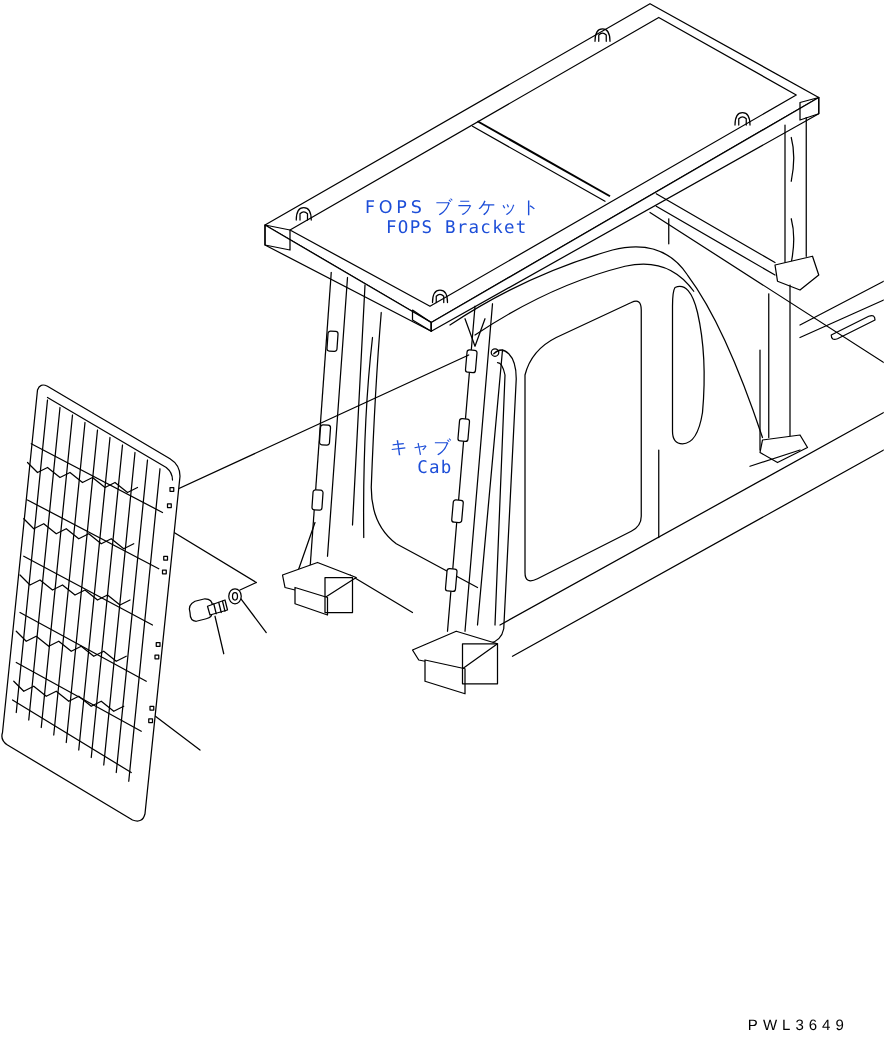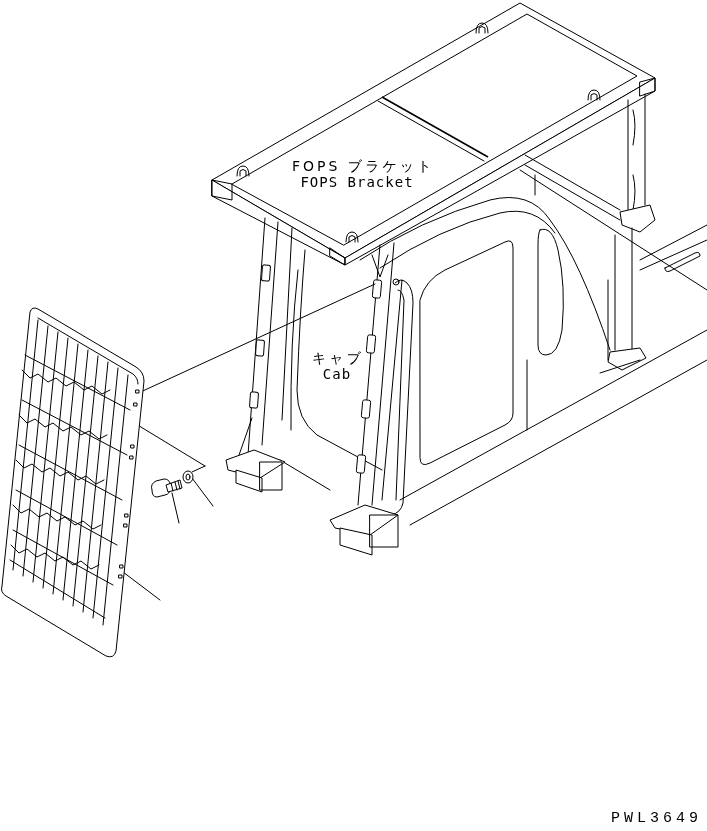--- a/index.html
+++ b/index.html
@@ -2,23 +2,23 @@
 <html><head>
 <meta charset="utf-8">
 <style>
   html, body { margin: 0; padding: 0; background: #ffffff; }
   body { width: 707px; height: 831px; position: relative; overflow: hidden; font-family: "DejaVu Sans Mono", monospace; }
   #drawing { position: absolute; left: 0; top: 0; width: 707px; height: 831px; }
   #drawing * { vector-effect: non-scaling-stroke; }
   .ln { fill: none; stroke: #000; stroke-width: 1; stroke-linejoin: round; stroke-linecap: round; }
   .lnb { fill: none; stroke: #000; stroke-width: 1.6; }
   .fillw { fill: #fff; stroke: #000; stroke-width: 1; stroke-linejoin: round; }
-  .label { position: absolute; color: #000000; font-family: "DejaVu Sans Mono", monospace; font-size: 14px; line-height: 16px; text-align: center; letter-spacing: 1px; white-space: nowrap; }
+  .label { position: absolute; color: #1d4ed8; font-family: "DejaVu Sans Mono", monospace; font-size: 14px; line-height: 16px; text-align: right; letter-spacing: 1px; white-space: nowrap; }
   .label-jp { font-family: "DejaVu Sans", sans-serif; font-size: 14px; letter-spacing: 3px; }
-  .fig-id { position: absolute; right: 5px; bottom: 4px; font-family: Liberation Mono, monospace; font-size: 15px; letter-spacing: 4px; color: #000; }
+  .fig-id { position: absolute; right: 28px; bottom: 4px; font-family: Liberation Sans, sans-serif; font-size: 12px; letter-spacing: 4px; color: #000; }
 </style>
 </head>
 <body>
 
 <svg id="drawing" viewBox="0 0 707 831" xmlns="http://www.w3.org/2000/svg">
 
   <g>
 
     <polygon class="fillw" points="212,180 520,3 655,78 345,258"></polygon>
 

